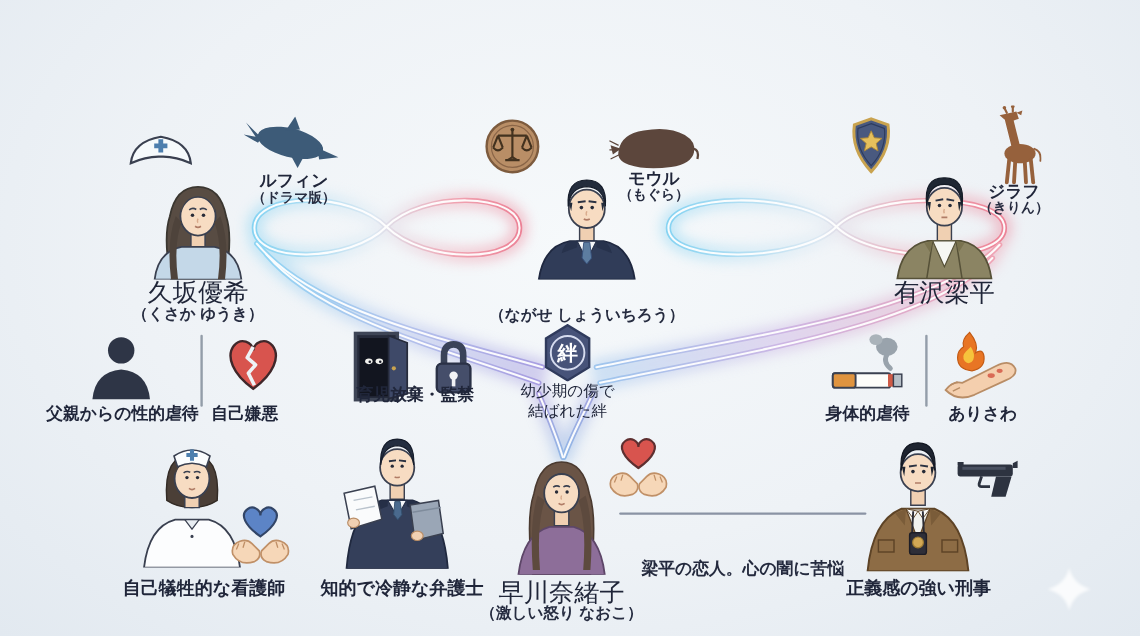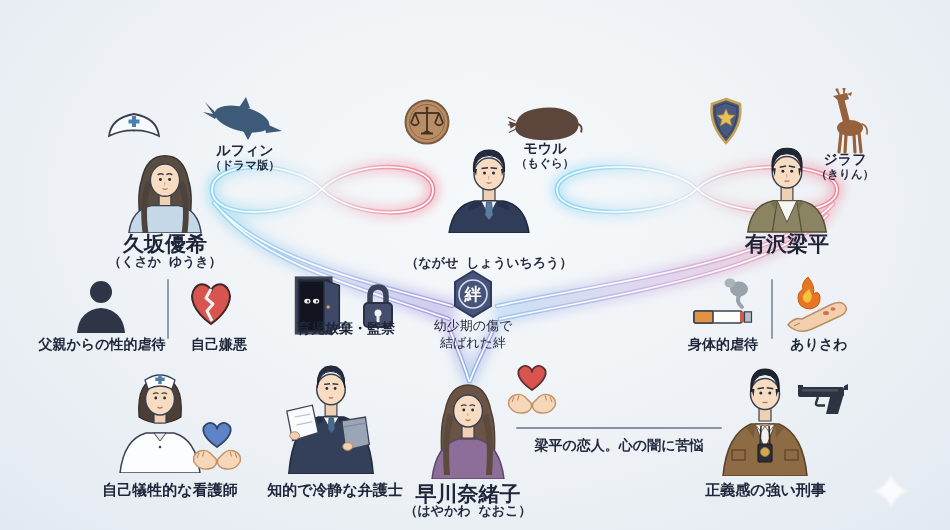--- a/index.html
+++ b/index.html
@@ -4,27 +4,27 @@
 <style>
   html,body{margin:0;padding:0;background:#d8dfe7;}
   #canvas{
     position:relative;width:950px;height:530px;overflow:hidden;
     background:radial-gradient(ellipse at 50% 38%, #f6f9fb 0%, #eef2f6 55%, #e2e9f0 100%);
     font-family:"Liberation Sans","DejaVu Sans",sans-serif;color:#20263a;
   }
   .abs{position:absolute;}
   .ctr{text-align:center;white-space:nowrap;}
   .title{font-size:30px;font-weight:900;color:#1d2946;letter-spacing:.5px;}
-  .name{font-size:21px;font-weight:700;color:#1f2538;}
-  .reading{font-size:13px;font-weight:700;color:#262c40;font-family:Liberation Mono, monospace;}
+  .name{font-size:21px;font-weight:400;color:#1f2538;}
+  .reading{font-size:13px;font-weight:700;color:#262c40;}
   .animal-name{font-size:14px;font-weight:800;color:#20263a;line-height:15px;}
   .animal-reading{font-size:11.5px;font-weight:700;color:#262c40;line-height:14px;}
   .trauma-label{font-size:14px;font-weight:800;color:#20263a;}
   .role-label{font-size:15px;font-weight:800;color:#20263a;}
-  .note-text{font-size:14px;font-weight:800;color:#242a3e;}
+  .note-text{font-size:14px;font-weight:800;color:#242a3e;margin-top:28px;}
   .bond-label{font-size:13px;font-weight:400;color:#20263a;line-height:17px;}
   .divider{width:2px;background:#939da9;border-radius:1px;}
   .note-line{height:2px;background:#8a93a4;border-radius:1px;}
   svg{display:block;}
 </style>
 </head>
 <body>
 
 <div id="canvas">
 
@@ -238,21 +238,21 @@
     <path d="M3 56 Q5 33 27 31 Q49 33 51 56 Z" fill="#2e3546"></path>
   </svg>
   <div class="abs ctr trauma-label" style="left:28px;top:336px;width:148px;z-index:2">父親からの性的虐待</div>
 
   <div class="abs divider" style="left:167px;top:279px;height:60px;z-index:2"></div>
 
   <svg class="abs" style="left:186px;top:277px;z-index:2" width="50" height="52" viewBox="0 0 50 52">
     <path d="M25 47 C8 35 2 20 9 11 C15 4 24 8 25 15 C26 8 35 4 41 11 C48 20 42 35 25 47 Z" fill="#d8544e" stroke="#40272a" stroke-width="2"></path>
     <path d="M25 12 L20 21 L27 27 L21 34 L26 44" stroke="#eef2f6" stroke-width="3" fill="none" stroke-linejoin="round"></path>
   </svg>
-  <div class="abs ctr trauma-label" style="left:184px;top:336px;width:70px;z-index:2">自己嫌悪</div>
+  <div class="abs ctr trauma-label" style="left:169px;top:336px;width:70px;z-index:2">自己嫌悪</div>
 
   <svg class="abs" style="left:293px;top:274px;z-index:2" width="52" height="62" viewBox="0 0 52 64">
     <rect x="2.5" y="4" width="36" height="57" fill="#262b3b" stroke="#3e4556" stroke-width="3"></rect>
     <rect x="6" y="8" width="25" height="50" fill="#12151f"></rect>
     <path d="M31 6 L47 12 L47 56 L31 60 Z" fill="#3e4968" stroke="#262b3b" stroke-width="1.5"></path>
     <circle cx="35.5" cy="34" r="1.8" fill="#c9a34f"></circle>
     <ellipse cx="14" cy="28" rx="3.2" ry="2.4" fill="#f2f2ee"></ellipse>
       <ellipse cx="23" cy="28" rx="3.2" ry="2.4" fill="#f2f2ee"></ellipse>
     <circle cx="14.8" cy="28.3" r="1.1" fill="#1a1d29"></circle>
       <circle cx="23.8" cy="28.3" r="1.1" fill="#1a1d29"></circle>
@@ -365,21 +365,21 @@
     <path d="M45.5 44.5 q2.5 2 5 0" stroke="#b07c66" stroke-width="1.4" fill="none"></path>
   </svg>
 
   <svg class="abs" style="left:506px;top:362px;z-index:2" width="52" height="54" viewBox="0 0 52 54">
     <path d="M26 28 C13 19 9 10 15 5.5 C20 1.5 26 6 26 10.5 C26 6 32 1.5 37 5.5 C43 10 39 19 26 28 Z" fill="#d8544e" stroke="#5e2f30" stroke-width="1.8"></path>
     <path d="M3 44 Q1 36 9 33 Q15 31 19 35 L25 41 Q27 47 21 50 Q9 54 3 44 Z" fill="#f6d7b8" stroke="#c09067" stroke-width="1.4"></path>
     <path d="M49 44 Q51 36 43 33 Q37 31 33 35 L27 41 Q25 47 31 50 Q43 54 49 44 Z" fill="#f6d7b8" stroke="#c09067" stroke-width="1.4"></path>
     <path d="M8 35 l-2 5 M13 33.5 l-1.5 5 M44 35 l2 5 M39 33.5 l1.5 5" stroke="#c09067" stroke-width="1.1" fill="none"></path>
   </svg>
   <div class="abs ctr name" style="left:398px;top:480px;width:140px;z-index:2">早川奈緒子</div>
-  <div class="abs ctr reading" style="left:388px;top:502px;width:160px;z-index:2">（はやかわ なおこ）</div>
+  <div class="abs ctr reading" style="left:388px;top:502px;width:160px;z-index:2">（激しい怒り なおこ）</div>
 
   <div class="abs note-line" style="left:516px;top:427px;width:206px;z-index:2"></div>
   <div class="abs ctr note-text" style="left:512px;top:437px;width:214px;z-index:2">梁平の恋人。心の闇に苦悩</div>
 
   <svg class="abs" style="left:714px;top:364px;z-index:2" width="102" height="112" viewBox="0 0 102 112">
     <path d="M45 44 h12 v13 h-12 z" fill="#f0d0b2" stroke="#3a4050" stroke-width="1.2"></path>
     <path d="M9 112 Q13 70 37 60 L65 60 Q89 70 93 112 Z" fill="#8d6c45 " stroke="#5d4326" stroke-width="1.6"></path>
     <path d="M41 60 L51 86 L61 60 Z" fill="#f1f2ee" stroke="#5d4326" stroke-width="1"></path>
     <path d="M41 60 L47 68 L51 62 Z M61 60 L55 68 L51 62 Z" fill="#fafaf8" stroke="#5d4326" stroke-width="0.8"></path>
     <path d="M41 60 L32 64 L40 74 Z M61 60 L70 64 L62 74 Z" fill="#7a5c39"></path>

